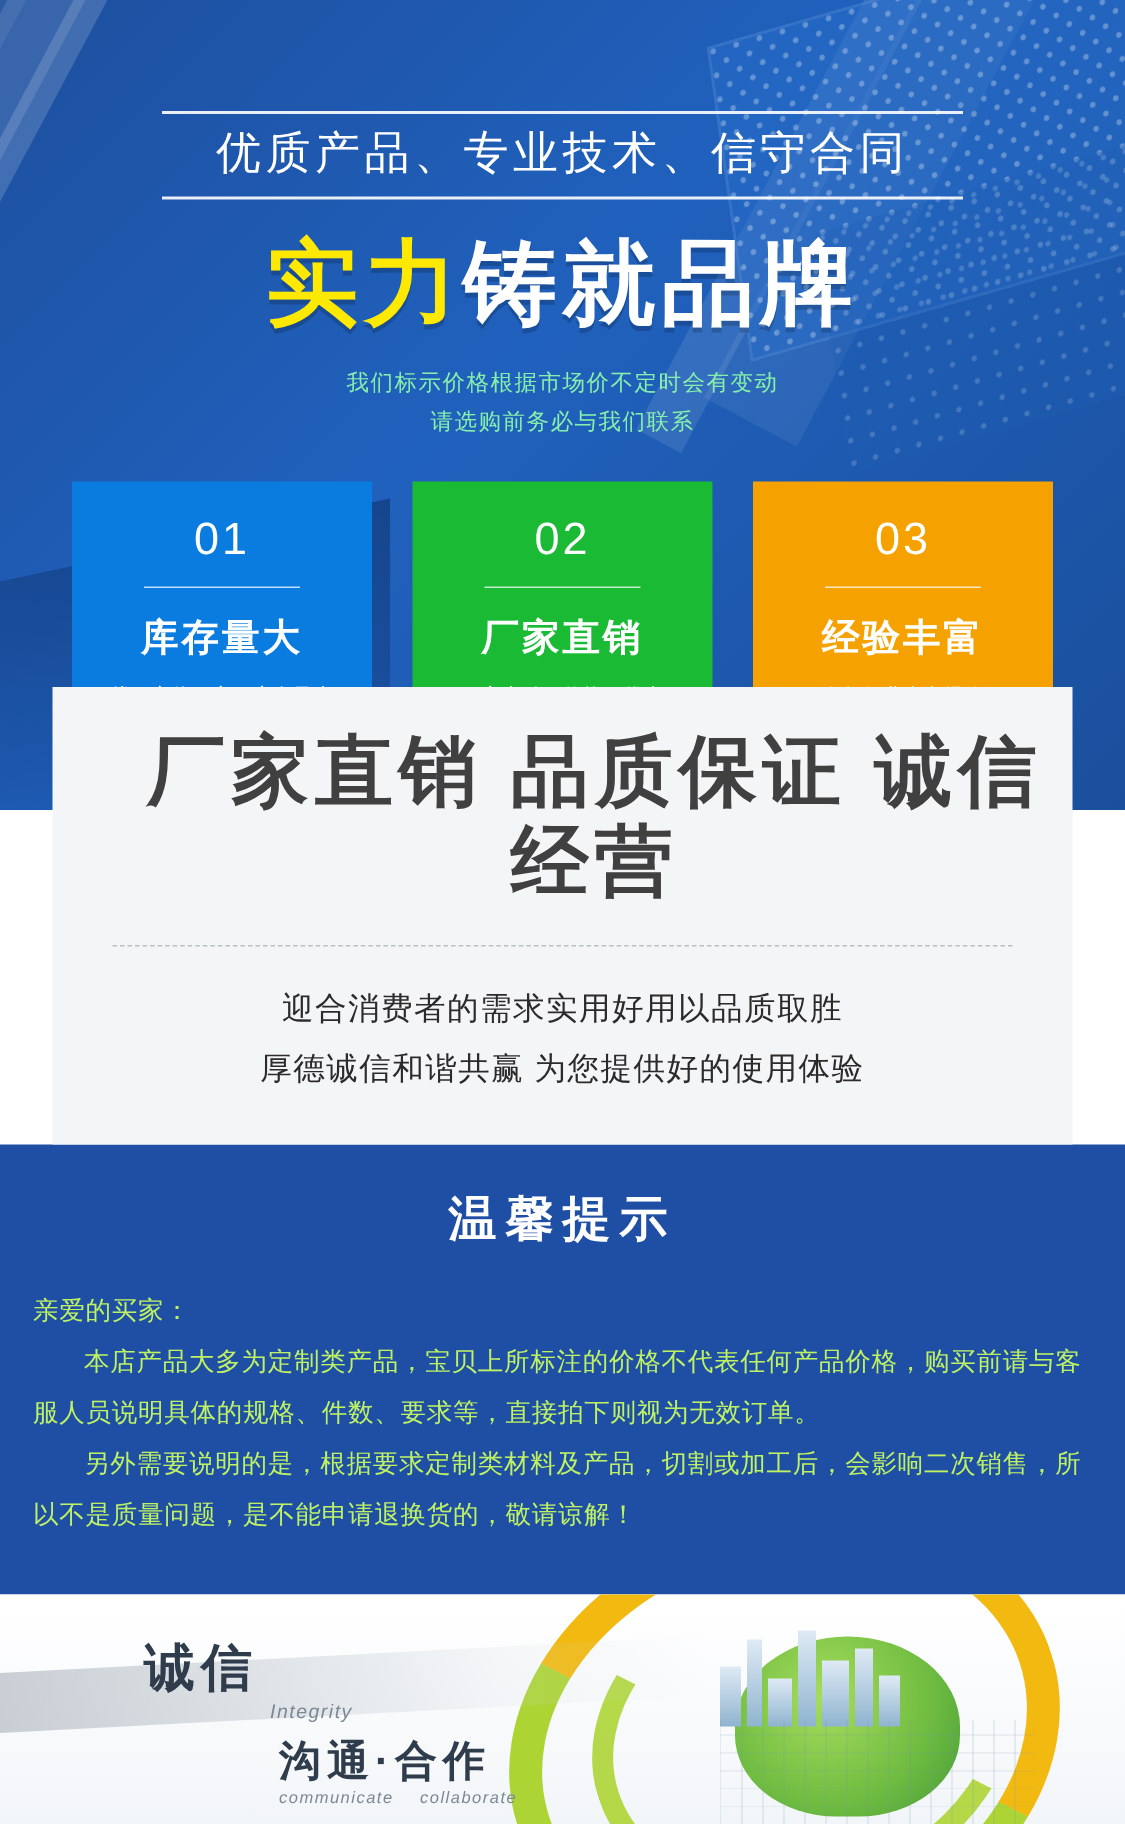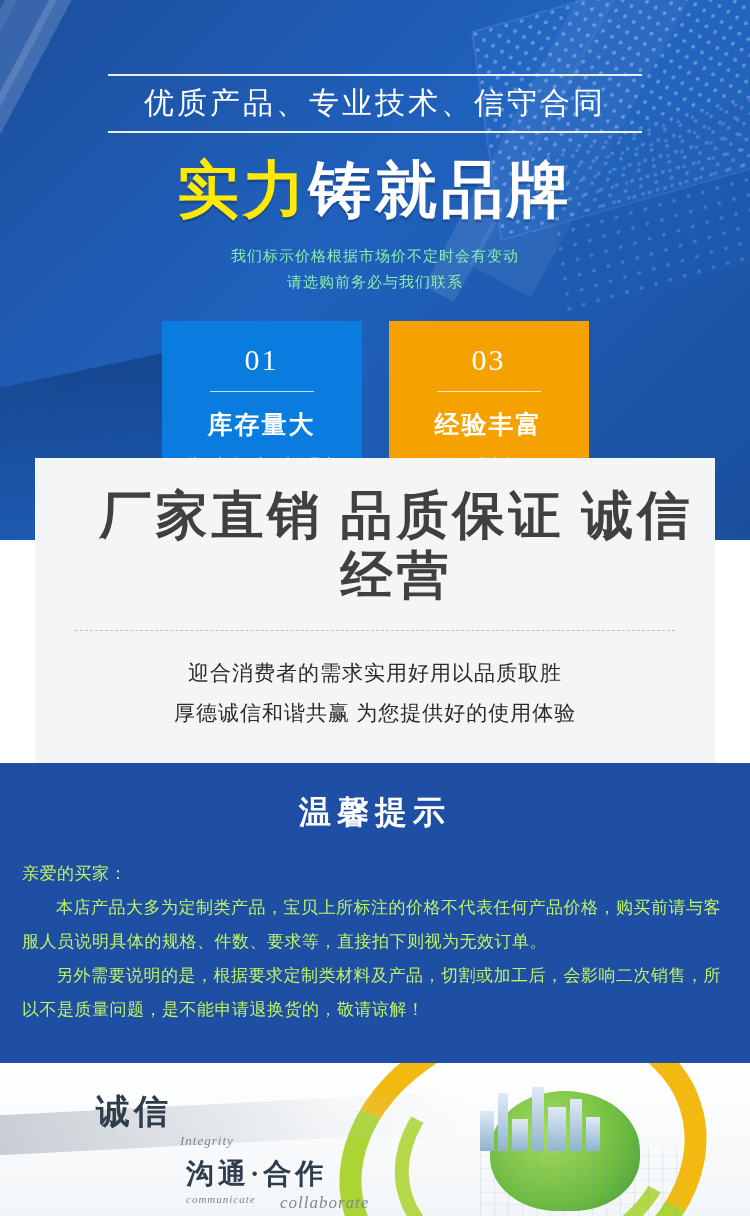--- a/index.html
+++ b/index.html
@@ -10,21 +10,20 @@
   body {
     width: 750px;
     font-family: "Liberation Sans", "DejaVu Sans", sans-serif;
     -webkit-font-smoothing: antialiased;
   }
   .page {
     position: relative;
     width: 750px;
     height: 1216px;
     overflow: hidden;
-    font-family: Liberation Serif, serif;
   }
 
   
   .hero {
     position: relative;
     width: 750px;
     height: 540px;
     background: #1c5bb8;
     overflow: hidden;
   }
@@ -329,21 +328,21 @@
     position: absolute;
     left: 186px; top: 130px;
     font-size: 11px;
     color: #7b8895;
     letter-spacing: 1px;
     font-style: italic;
   }
   .f-en3 {
     position: absolute;
     left: 280px; top: 130px;
-    font-size: 17px;
+    font-size: 11px;
     color: #7b8895;
     letter-spacing: 1px;
     font-style: italic;
   }
 </style>
 </head>
 <body>
 
 <div class="page">
 
@@ -373,20 +372,29 @@
     </div>
 
     <div class="cards">
       <div class="card blue">
         <div class="num">01</div>
         <div class="rule"></div>
         <div class="c-title">库存量大</div>
         <div class="c-desc">
           <div>线下实体厂家，库存量大</div>
           <div>保证发货及时</div>
+        </div>
+      </div>
+      <div class="card green">
+        <div class="num">02</div>
+        <div class="rule"></div>
+        <div class="c-title">厂家直销</div>
+        <div class="c-desc">
+          <div>厂家直销，价格更优惠</div>
+          <div>质量更好</div>
         </div>
       </div>
       <div class="card orange">
         <div class="num">03</div>
         <div class="rule"></div>
         <div class="c-title">经验丰富</div>
         <div class="c-desc">
           <div>多年行业生产经验</div>
           <div>为您带来更多放心产品</div>
         </div>

